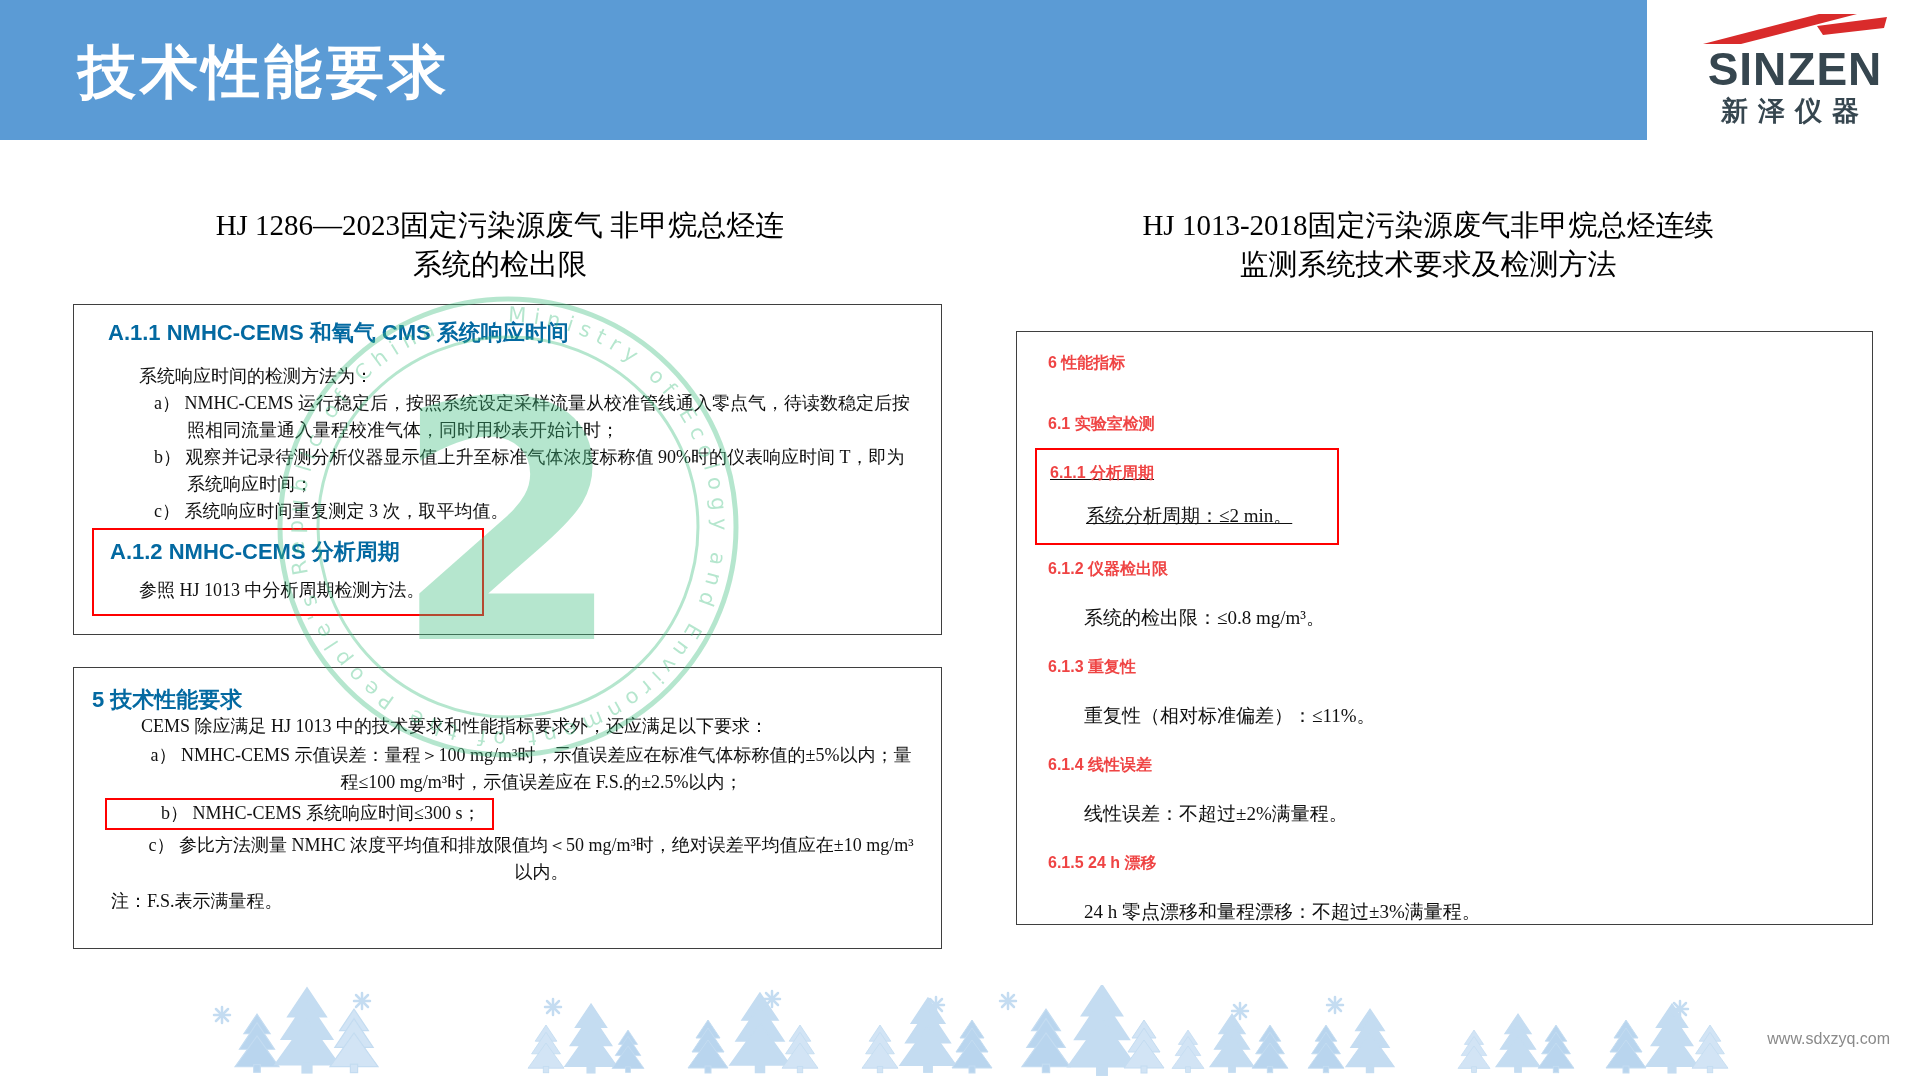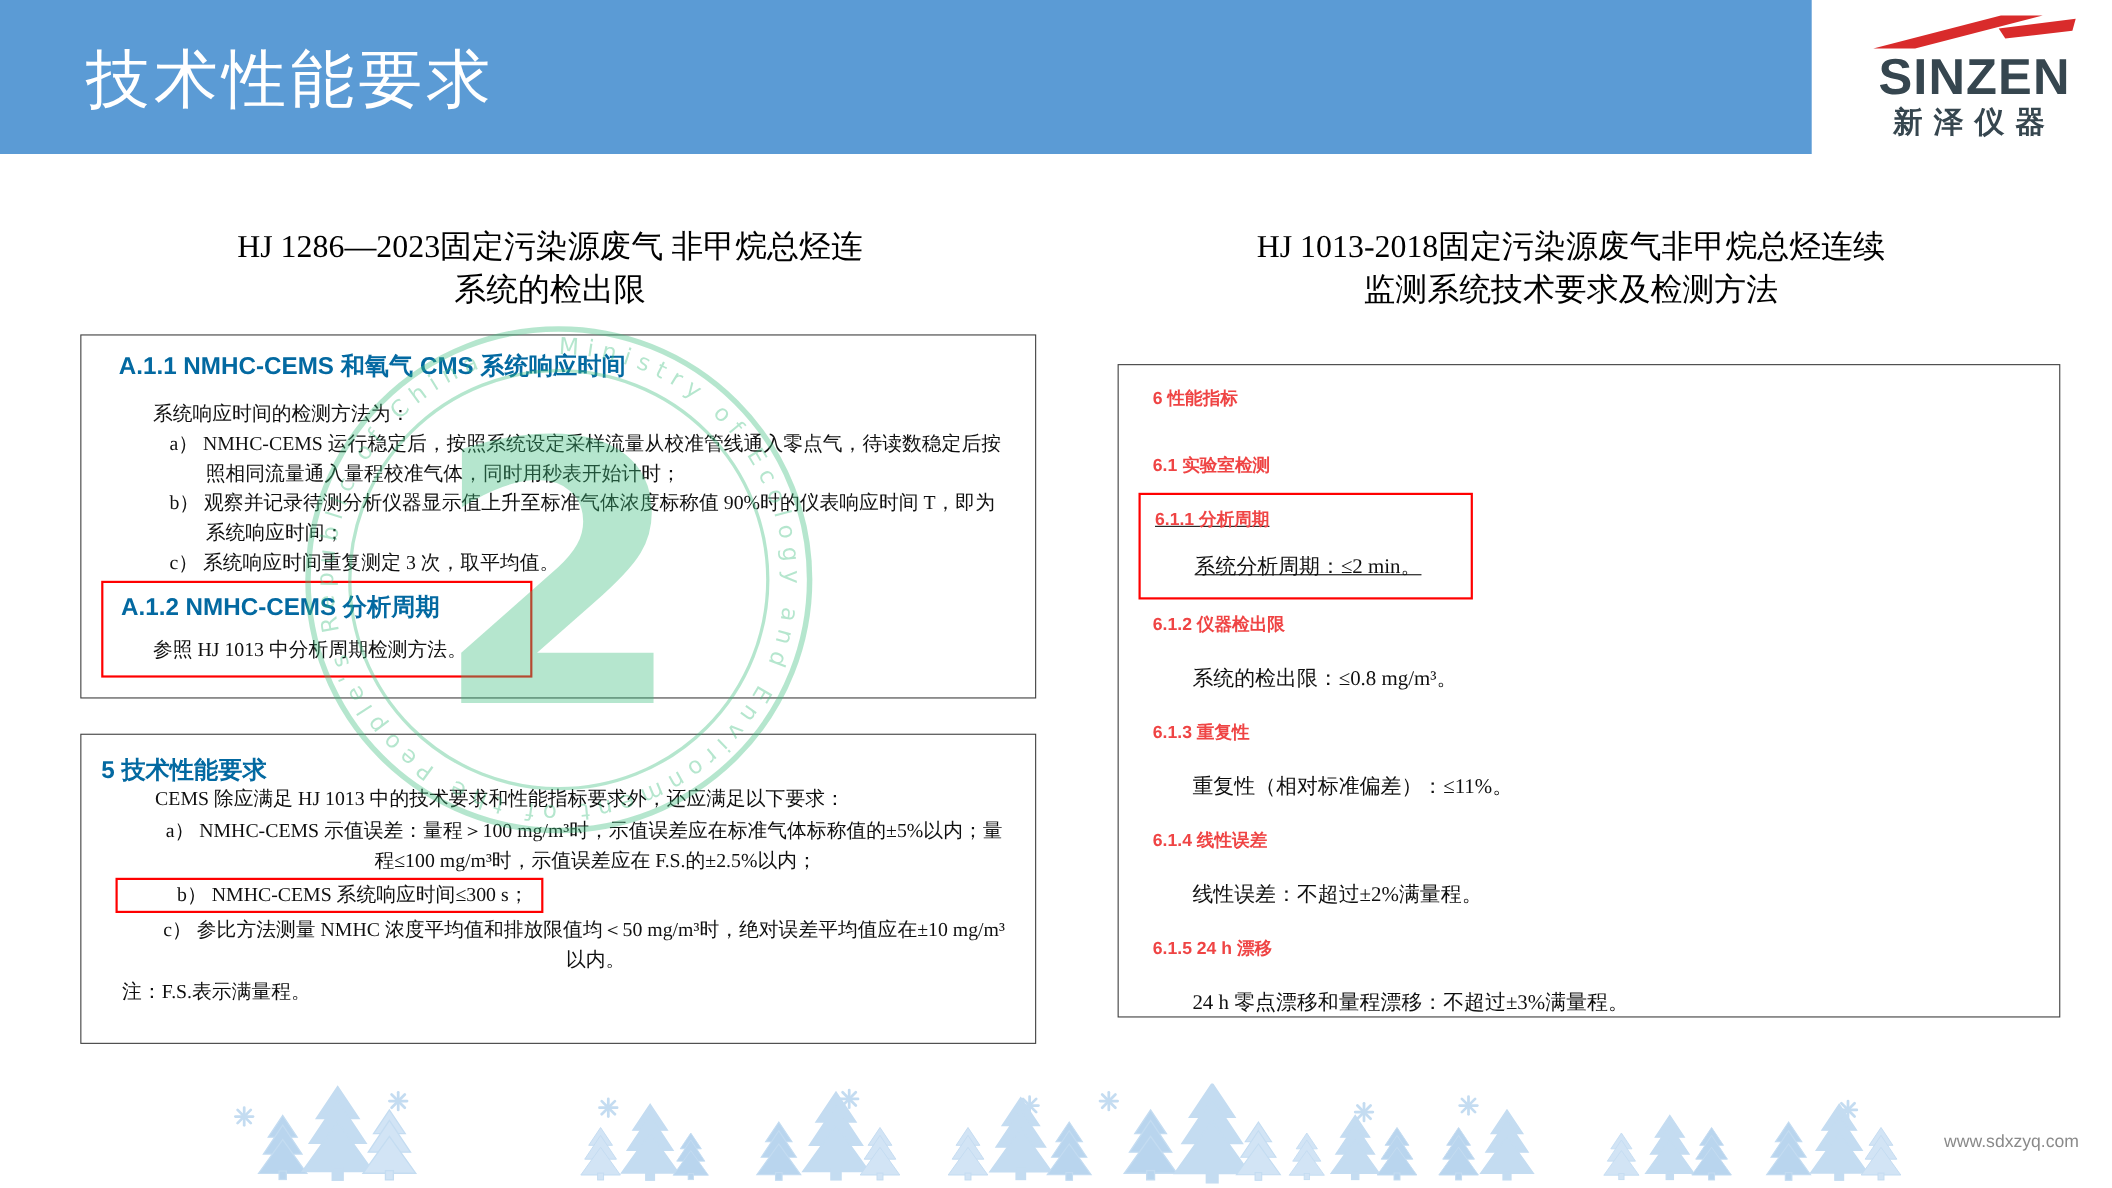--- a/index.html
+++ b/index.html
@@ -6,21 +6,21 @@
   .slide {
     position:relative; width:1920px; height:1080px; margin:0 auto;
     background:#ffffff; overflow:hidden;
     font-family:"Liberation Serif", serif; color:#111;
   }
 
   
   .banner { position:absolute; left:0; top:0; width:1647px; height:140px; background:#5B9BD5; }
   .banner h1 {
     position:absolute; left:78px; top:34px; margin:0;
-    font-family:"Liberation Sans", sans-serif; font-weight:normal;
+    font-family:"Liberation Sans", sans-serif; font-weight:bold;
     font-size:58px; color:#ffffff; letter-spacing:4px;
   }
 
   
   .logo { position:absolute; left:1688px; top:12px; width:214px; text-align:center;
           font-family:"Liberation Sans", sans-serif; color:#36464F; }
   .logo svg { display:block; margin:0 auto 0 auto; }
   .logo-brand { font-size:46px; font-weight:bold; letter-spacing:1px; line-height:46px; }
   .logo-sub   { font-size:27px; font-weight:bold; letter-spacing:10px; line-height:34px; margin-top:2px; white-space:nowrap; }
 

